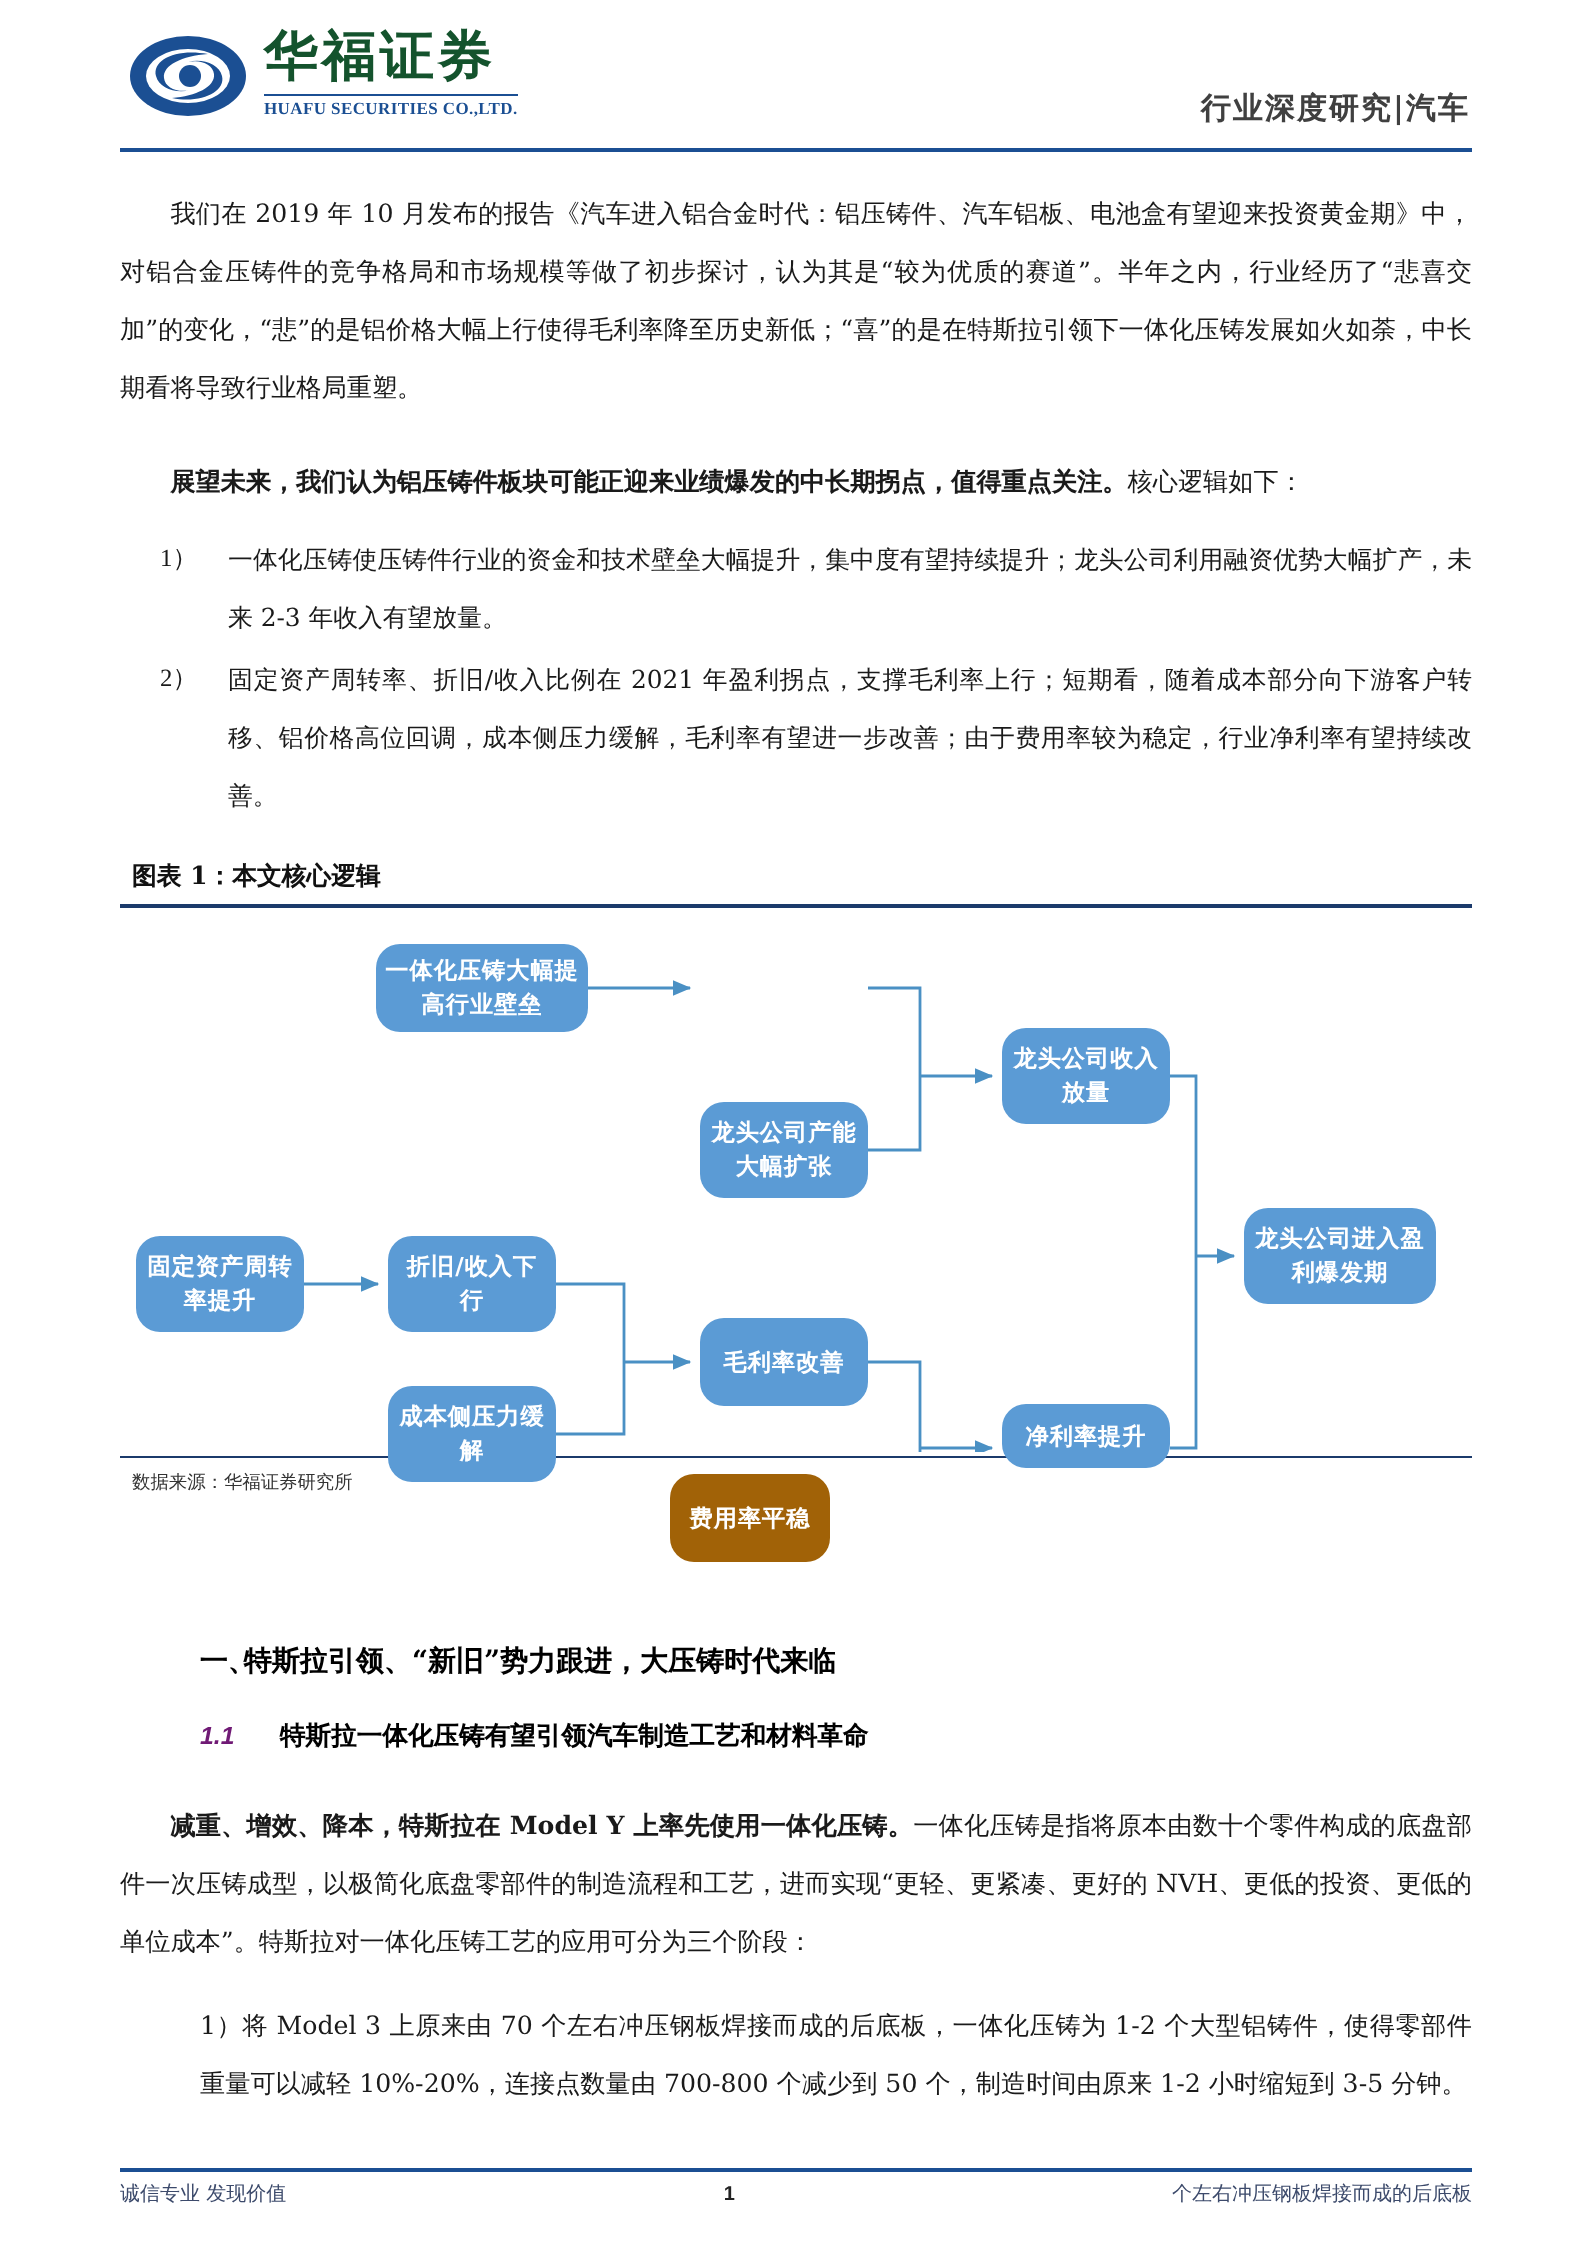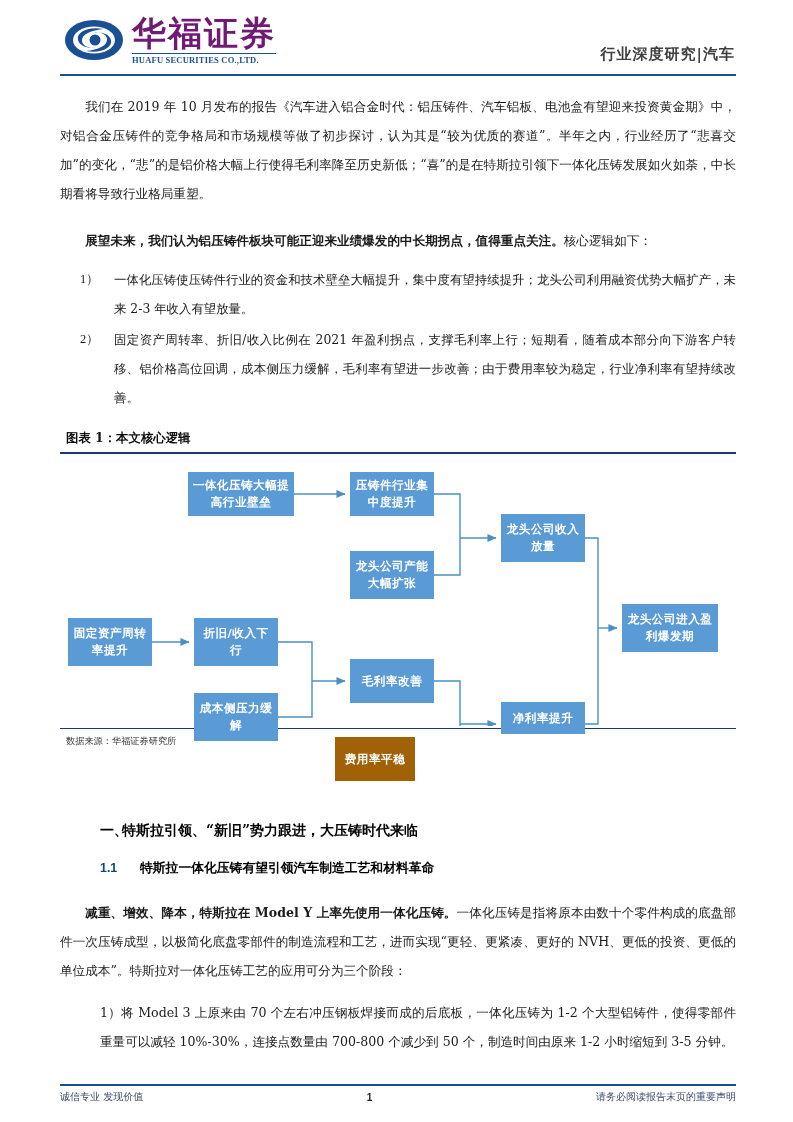--- a/index.html
+++ b/index.html
@@ -12,21 +12,21 @@
     position:relative;
     overflow:hidden;
   }
   .page{position:relative;width:793px;height:1122px;}
 
   
   .header{position:absolute;left:0;top:0;width:793px;height:80px;}
   .logo-wrap{position:absolute;left:64px;top:16px;display:flex;align-items:center;}
   .logo-mark{width:60px;height:44px;flex:none;}
   .logo-text{margin-left:8px;display:flex;flex-direction:column;justify-content:center;}
-  .logo-cn{font-family:Liberation Sans, sans-serif;font-size:34px;font-weight:bold;color:#701a75;letter-spacing:2px;line-height:1.05;}
+  .logo-cn{font-family:Liberation Mono, monospace;font-size:27px;font-weight:bold;color:#14532d;letter-spacing:2px;line-height:1.05;}
   .logo-en{font-family:"Liberation Serif",serif;font-size:8.5px;font-weight:bold;color:#1b4f93;letter-spacing:.2px;border-top:1.4px solid #1b4f93;padding-top:1px;margin-top:1px;}
   .header-right{position:absolute;right:58px;top:45px;font-family:"DejaVu Serif",serif;font-size:15px;font-weight:bold;color:#404040;letter-spacing:1px;}
   .header-rule{position:absolute;left:60px;top:74px;width:676px;height:2.2px;background:#1b4f93;}
 
   
   .content{position:absolute;left:60px;top:92px;width:676px;}
   p.body{
     margin:0 0 0 0;
     font-family:"DejaVu Serif",serif;
     font-size:12.6px;
@@ -54,21 +54,21 @@
   .exhibit{position:absolute;left:60px;top:430px;width:676px;}
   .exhibit-title{
     font-family:"DejaVu Serif",serif;font-weight:bold;font-size:12.4px;
     color:#111;padding:0 0 5px 6px;
   }
   .exhibit-rule{height:2px;background:#1b3a6b;width:676px;}
   .figure{position:relative;width:676px;height:272px;background:#fff;}
   .node{
     position:absolute;
     background:#5b9bd5;
-    border-radius:0;
+    border-radius:12px;
     color:#ffffff;
     font-family:"DejaVu Serif",serif;
     font-size:11.6px;
     font-weight:bold;
     line-height:17px;
     display:flex;align-items:center;justify-content:center;
     text-align:center;
     box-sizing:border-box;
     padding:2px 4px;
     letter-spacing:.5px;
@@ -83,21 +83,21 @@
   
   .sec1{
     position:absolute;left:60px;top:822px;width:676px;
     font-family:"DejaVu Serif",serif;font-weight:bold;font-size:14px;color:#000;
   }
   .sec1 .n{display:inline-block;width:62px;padding-left:40px;box-sizing:border-box;}
   .sec2{
     position:absolute;left:60px;top:860px;width:676px;
     font-family:"DejaVu Serif",serif;font-weight:bold;font-size:12.8px;color:#000;
   }
-  .sec2 .n{display:inline-block;width:80px;padding-left:40px;box-sizing:border-box;color:#0c4a6e;font-family:"Liberation Sans",sans-serif;font-size:12.4px;}
+  .sec2 .n{display:inline-block;width:80px;padding-left:40px;box-sizing:border-box;color:#701a75;font-family:"Liberation Sans",sans-serif;font-size:12.4px;font-style:italic;}
 
   .content2{position:absolute;left:60px;top:898px;width:676px;}
   .content3{position:absolute;left:60px;top:998px;width:676px;}
   .content3 p{text-indent:0;padding-left:40px;}
   .content3 p.first{text-indent:0;padding-left:40px;}
 
   
   .footer-rule{position:absolute;left:60px;top:1084px;width:676px;height:1.6px;background:#1b4f93;}
   .footer{position:absolute;left:60px;top:1090px;width:676px;display:flex;align-items:center;
     font-family:"DejaVu Serif",serif;font-size:10px;color:#3c4a6b;}
@@ -164,21 +164,20 @@
           <polyline points="218,263 252,263 252,227" fill="none" stroke="#4a90c4" stroke-width="1.4"></polyline>
           <polyline points="252,227 285,227" fill="none" stroke="#4a90c4" stroke-width="1.4" marker-end="url(#arrow)"></polyline>
           <polyline points="374,227 400,227 400,270" fill="none" stroke="#4a90c4" stroke-width="1.4"></polyline>
           <polyline points="374,305 400,305 400,270" fill="none" stroke="#4a90c4" stroke-width="1.4"></polyline>
           <polyline points="400,270 436,270" fill="none" stroke="#4a90c4" stroke-width="1.4" marker-end="url(#arrow)"></polyline>
           <polyline points="525,84 538,84 538,174" fill="none" stroke="#4a90c4" stroke-width="1.4"></polyline>
           <polyline points="525,270 538,270 538,174" fill="none" stroke="#4a90c4" stroke-width="1.4"></polyline>
           <polyline points="538,174 557,174" fill="none" stroke="#4a90c4" stroke-width="1.4" marker-end="url(#arrow)"></polyline>
         </svg>
     <div class="node" style="left: 128px; top: 18px; width: 106px; height: 44px; background: rgb(91, 155, 213);">一体化压铸大幅提高行业壁垒</div>
-        <div class="node" style="left: 290px; top: 18px; width: 84px; height: 44px; background: rgb(91, 155, 213);">压铸件行业集中度提升</div>
         <div class="node" style="left: 290px; top: 97px; width: 84px; height: 48px; background: rgb(91, 155, 213);">龙头公司产能大幅扩张</div>
         <div class="node" style="left: 441px; top: 60px; width: 84px; height: 48px; background: rgb(91, 155, 213);">龙头公司收入放量</div>
         <div class="node" style="left: 8px; top: 164px; width: 84px; height: 48px; background: rgb(91, 155, 213);">固定资产周转率提升</div>
         <div class="node" style="left: 134px; top: 164px; width: 84px; height: 48px; background: rgb(91, 155, 213);">折旧/收入下行</div>
         <div class="node" style="left: 134px; top: 239px; width: 84px; height: 48px; background: rgb(91, 155, 213);">成本侧压力缓解</div>
         <div class="node" style="left: 290px; top: 205px; width: 84px; height: 44px; background: rgb(91, 155, 213);">毛利率改善</div>
         <div class="node" style="left: 275px; top: 283px; width: 80px; height: 44px; background: #a16207;">费用率平稳</div>
         <div class="node" style="left: 441px; top: 248px; width: 84px; height: 32px; background: rgb(91, 155, 213);">净利率提升</div>
         <div class="node" style="left: 562px; top: 150px; width: 96px; height: 48px; background: rgb(91, 155, 213);">龙头公司进入盈利爆发期</div>
       </div>
@@ -191,23 +190,23 @@
   </div>
   <div class="sec2">
     <span class="n">1.1</span><span>特斯拉一体化压铸有望引领汽车制造工艺和材料革命</span>
   </div>
 
   <div class="content2">
     <p class="body"><span class="bold-lead">减重、增效、降本，特斯拉在 Model Y 上率先使用一体化压铸。</span><span>一体化压铸是指将原本由数十个零件构成的底盘部件一次压铸成型，以极简化底盘零部件的制造流程和工艺，进而实现“更轻、更紧凑、更好的 NVH、更低的投资、更低的单位成本”。特斯拉对一体化压铸工艺的应用可分为三个阶段：</span></p>
   </div>
 
   <div class="content3">
-    <p class="body first">1）将 Model 3 上原来由 70 个左右冲压钢板焊接而成的后底板，一体化压铸为 1-2 个大型铝铸件，使得零部件重量可以减轻 10%-30%，连接点数量由 700-800 个减少到 50 个，制造时间由原来 1-2 小时缩短到 3-5 分钟。</p>
+    <p class="body first">1）将 Model 3 上原来由 70 个左右冲压钢板焊接而成的后底板，一体化压铸为 1-2 个大型铝铸件，使得零部件重量可以减轻 10%-20%，连接点数量由 700-800 个减少到 50 个，制造时间由原来 1-2 小时缩短到 3-5 分钟。</p>
   </div>
 
   <div class="footer-rule"></div>
   <div class="footer">
     <div class="left">诚信专业  发现价值</div>
     <div class="mid">1</div>
-    <div class="right">请务必阅读报告末页的重要声明</div>
+    <div class="right">个左右冲压钢板焊接而成的后底板</div>
   </div>
 
 </div>
 
 </body></html>

